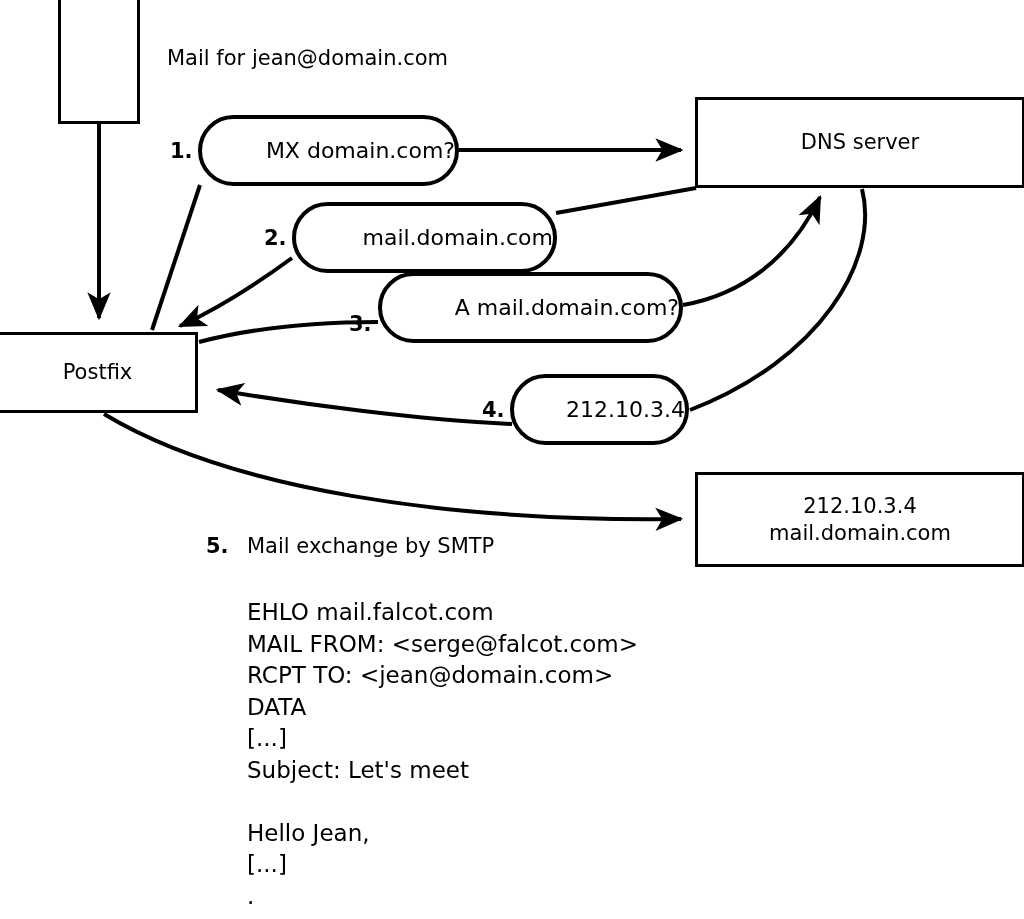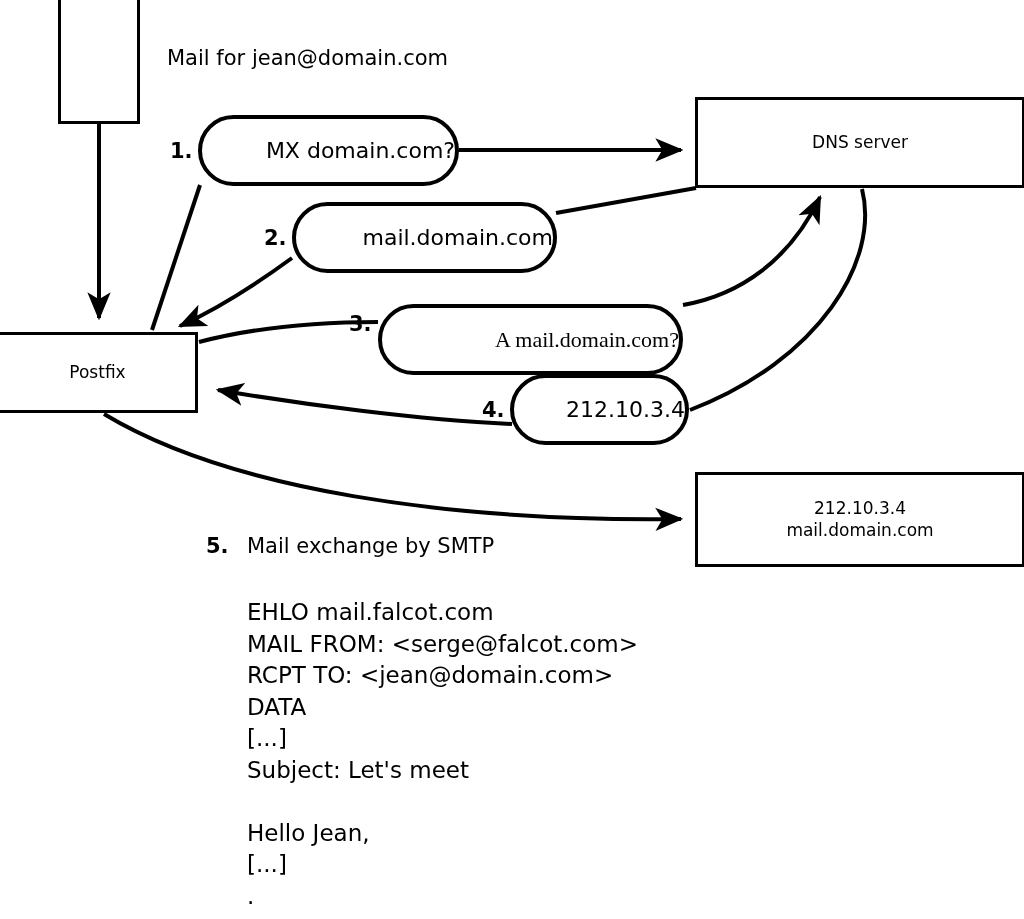--- a/index.html
+++ b/index.html
@@ -30,21 +30,21 @@
   
   .box {
     position: absolute;
     box-sizing: border-box;
     border: 3px solid #000;
     background: #fff;
     display: flex;
     align-items: center;
     justify-content: center;
     text-align: center;
-    font-size: 17px;
+    font-size: 21px;
     line-height: 1.28;
     z-index: 3;
   }
   .box .lines { display: block; }
 
   #node-client      { left: 58px;  top: -3px;  width: 82px;  height: 127px; }
   #node-postfix     { left: -3px;  top: 332px; width: 201px; height: 81px;  }
   #node-dns         { left: 695px; top: 97px;  width: 330px; height: 91px;  }
   #node-mailserver  { left: 695px; top: 472px; width: 330px; height: 95px;  }
 
@@ -57,21 +57,21 @@
     background: #fff;
     display: flex;
     align-items: center;
     justify-content: flex-end;
     font-size: 22px;
     white-space: nowrap;
     z-index: 4;
   }
   #bubble-1 { left: 198px; top: 115px; width: 261px; height: 71px; }
   #bubble-2 { left: 292px; top: 202px; width: 265px; height: 71px; }
-  #bubble-3 { left: 378px; top: 304px; width: 305px; height: 71px; font-family: Liberation Serif, serif; }
+  #bubble-3 { left: 378px; top: 272px; width: 305px; height: 71px; }
   #bubble-4 { left: 510px; top: 374px; width: 179px; height: 71px; }
 
   
   .step-num {
     position: absolute;
     font-size: 21px;
     font-weight: bold;
     z-index: 5;
     background: transparent;
   }

